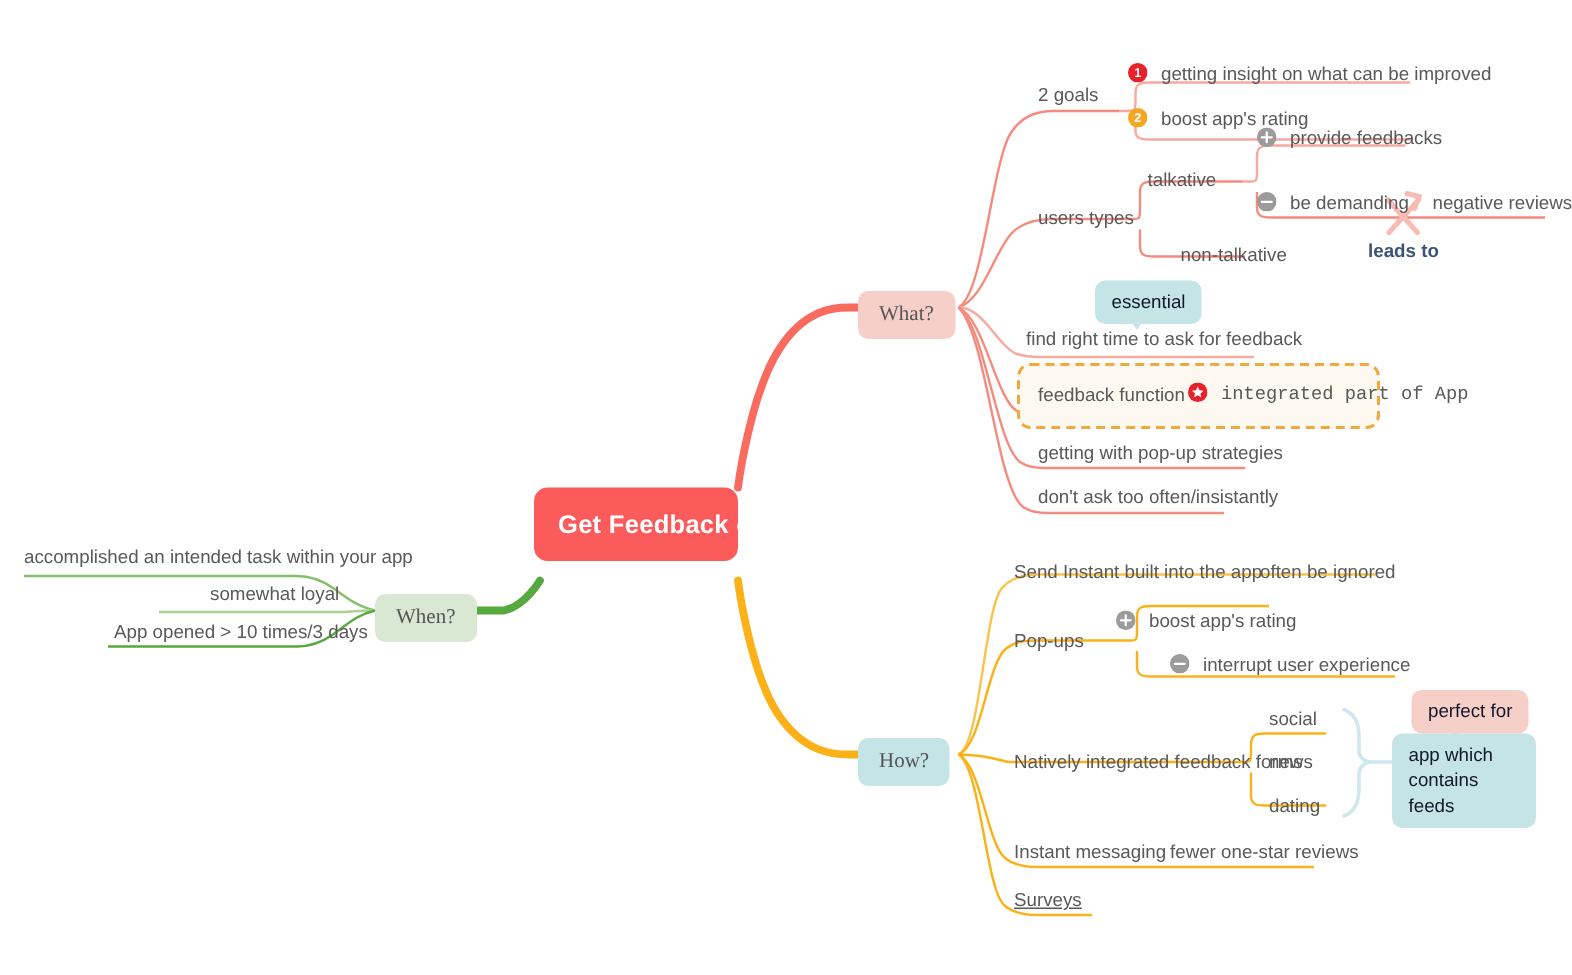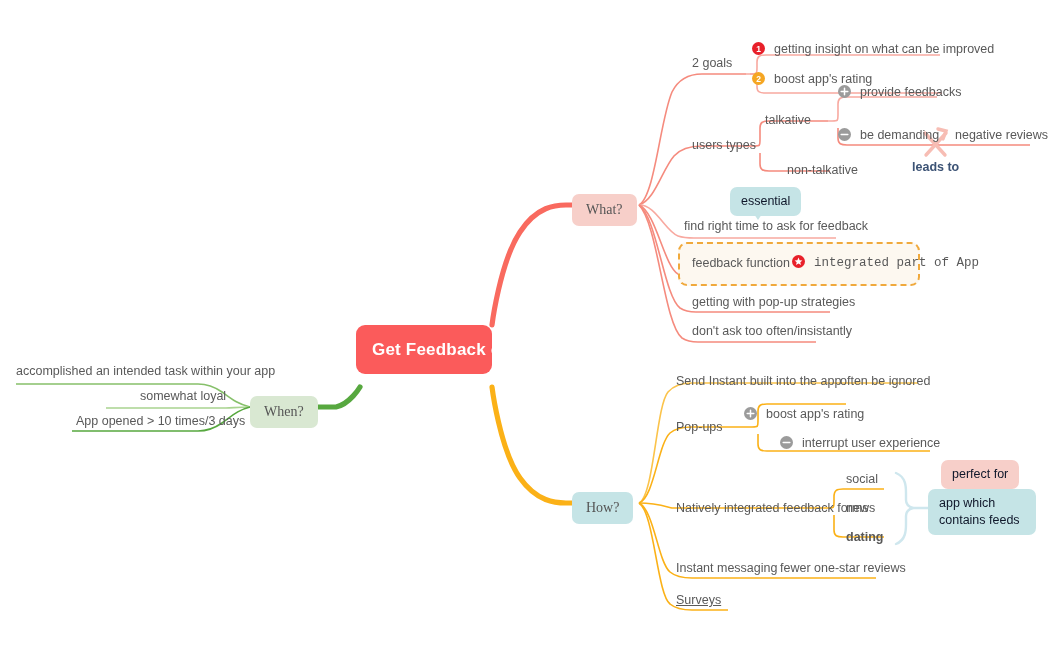--- a/index.html
+++ b/index.html
@@ -328,30 +328,30 @@
   </div>
 
   <div class="leaf" style="left:846px; top:471px;">
     <span>social</span>
   </div>
 
   <div class="leaf" style="left:846px; top:500px;">
     <span>news</span>
   </div>
 
-  <div class="leaf" style="left:846px; top:529px;font-weight:bold;">
+  <div class="leaf" style="left:846px; top:529px;">
     <span>dating</span>
   </div>
 
   <div class="callout callout-pink" style="left:941px; top:460px;">
     <span>perfect for</span>
   </div>
   <div class="tail tail-pink" style="left:964px; top:484px;"></div>
 
-  <div class="callout callout-teal multiline" style="left:928px; top:489px; width:108px;">
+  <div class="callout callout-teal multiline" style="left:928px; top:489px; width:96px;">
     <span>app which contains feeds</span>
   </div>
 
   <div class="leaf" style="left:676px; top:560px;">
     <span>Instant messaging</span>
   </div>
 
   <div class="leaf" style="left:780px; top:560px;">
     <span>fewer one-star reviews</span>
   </div>

